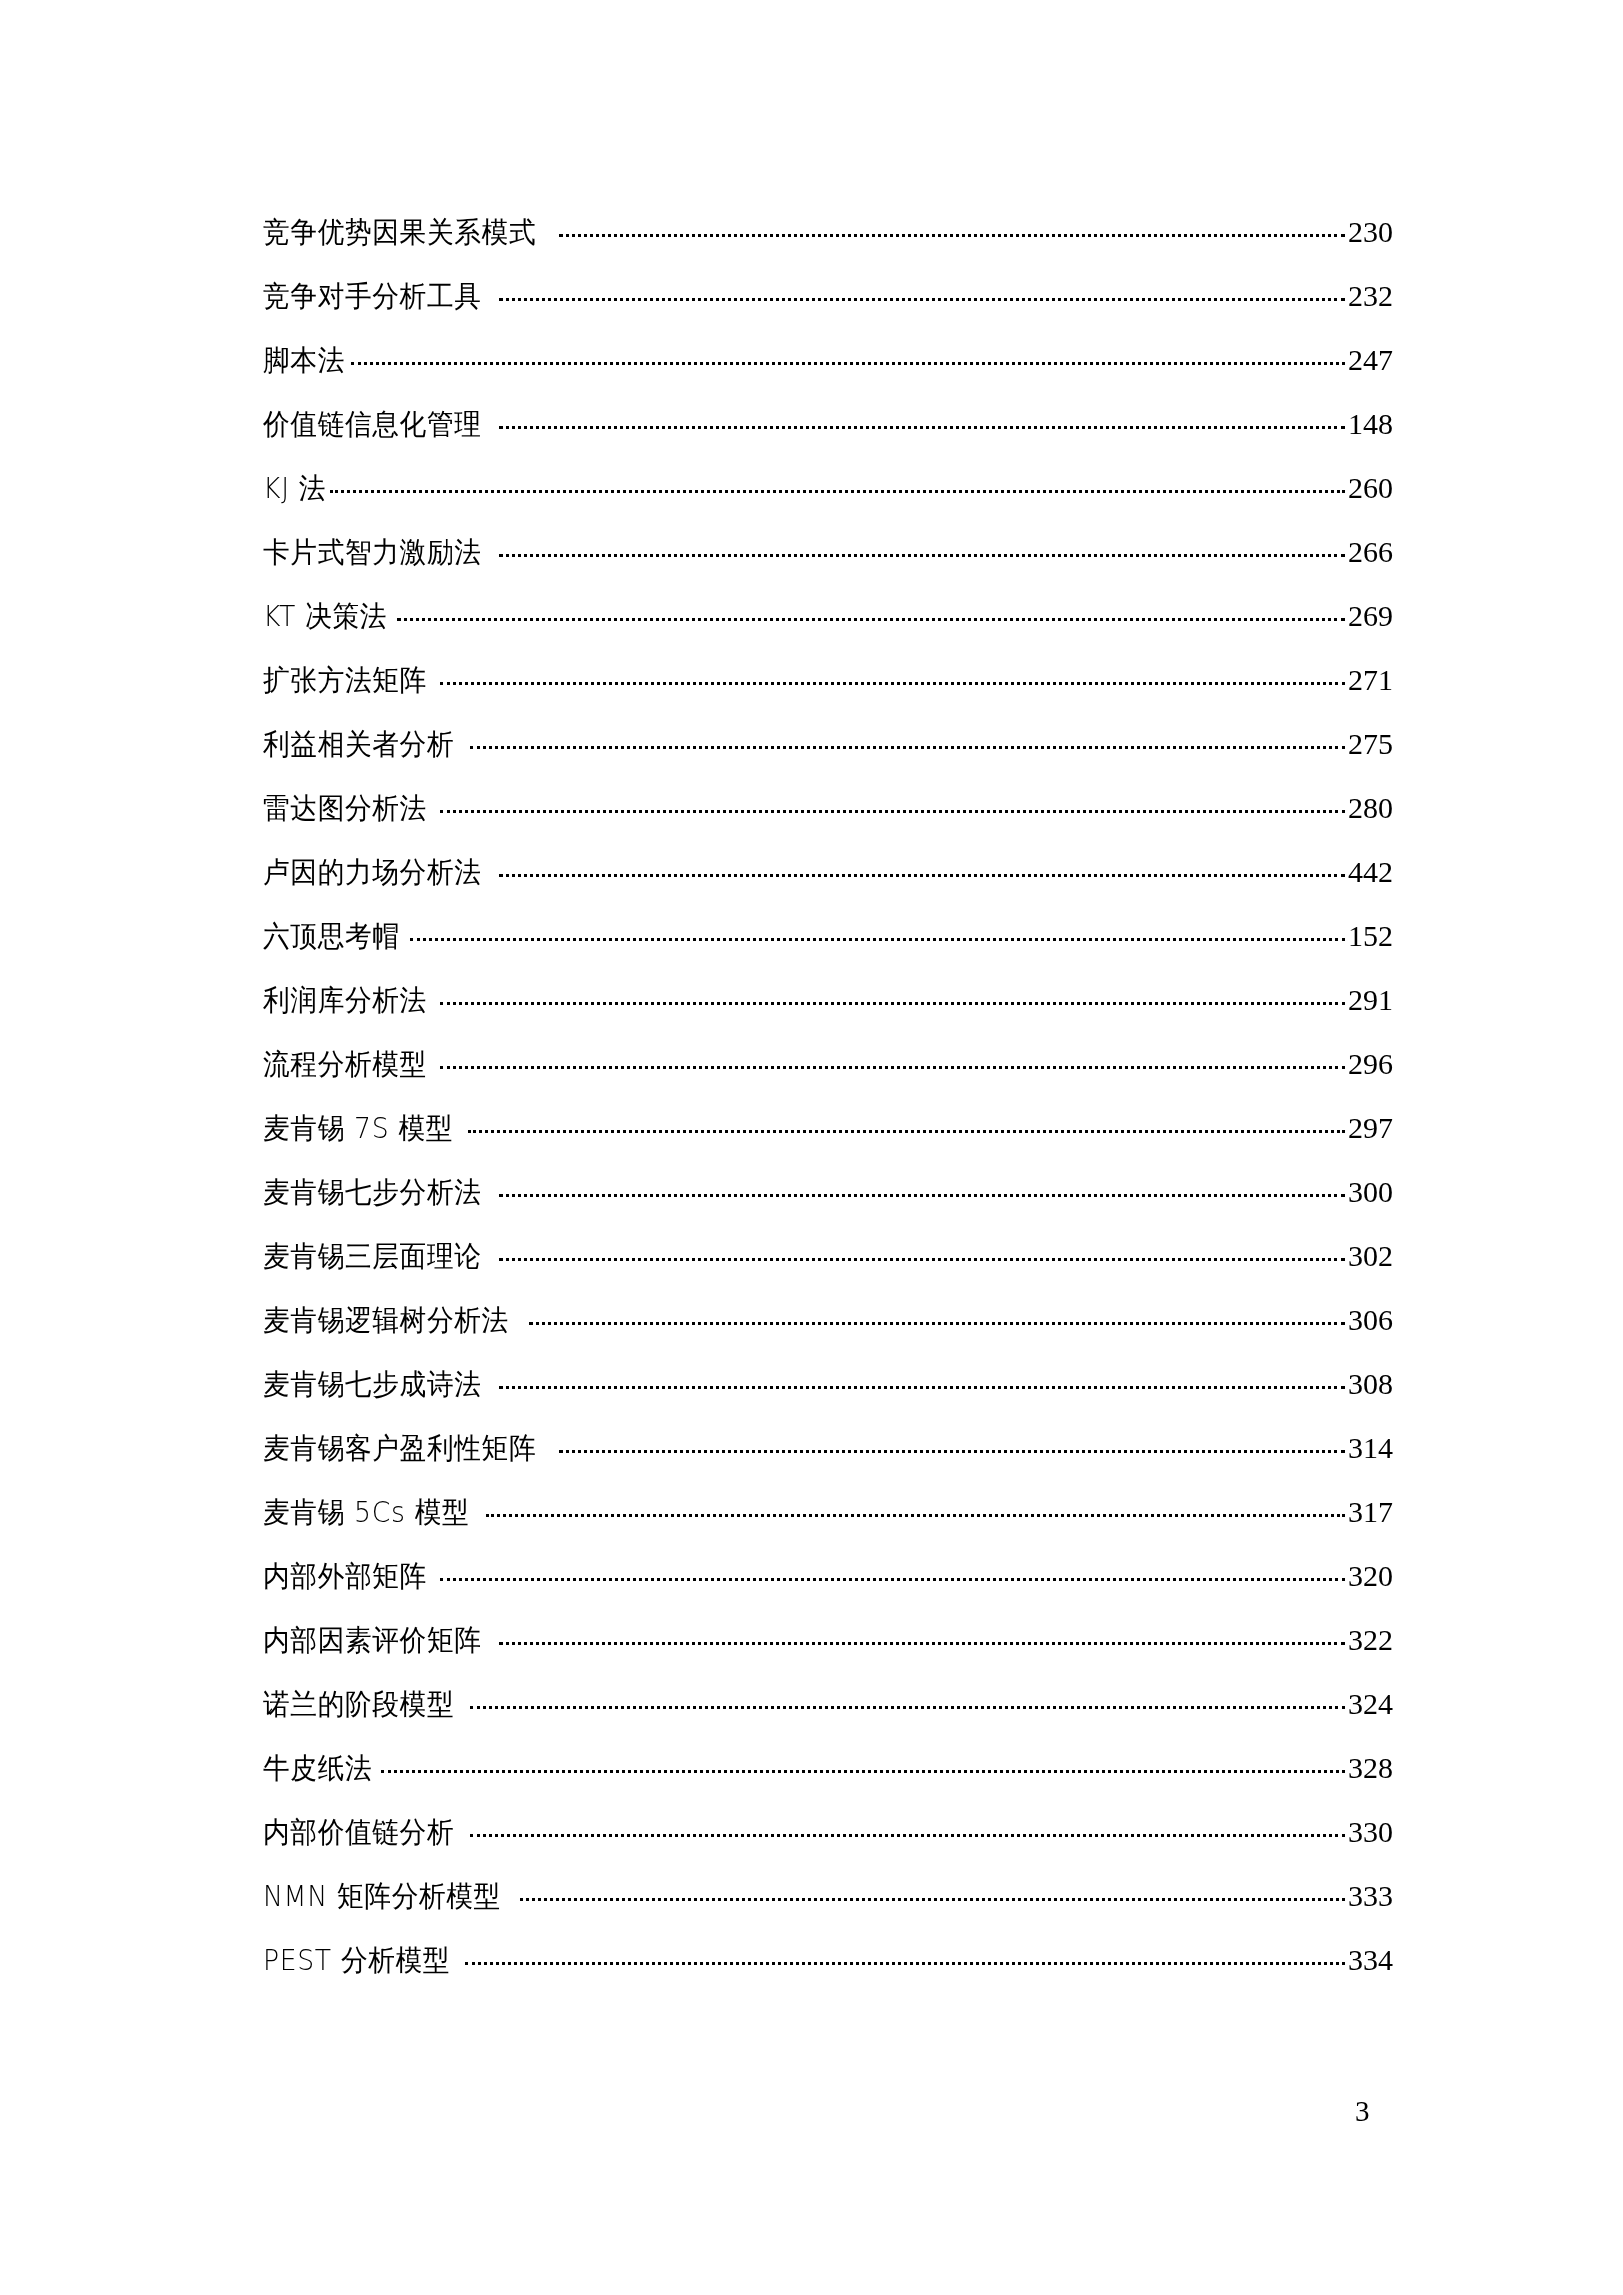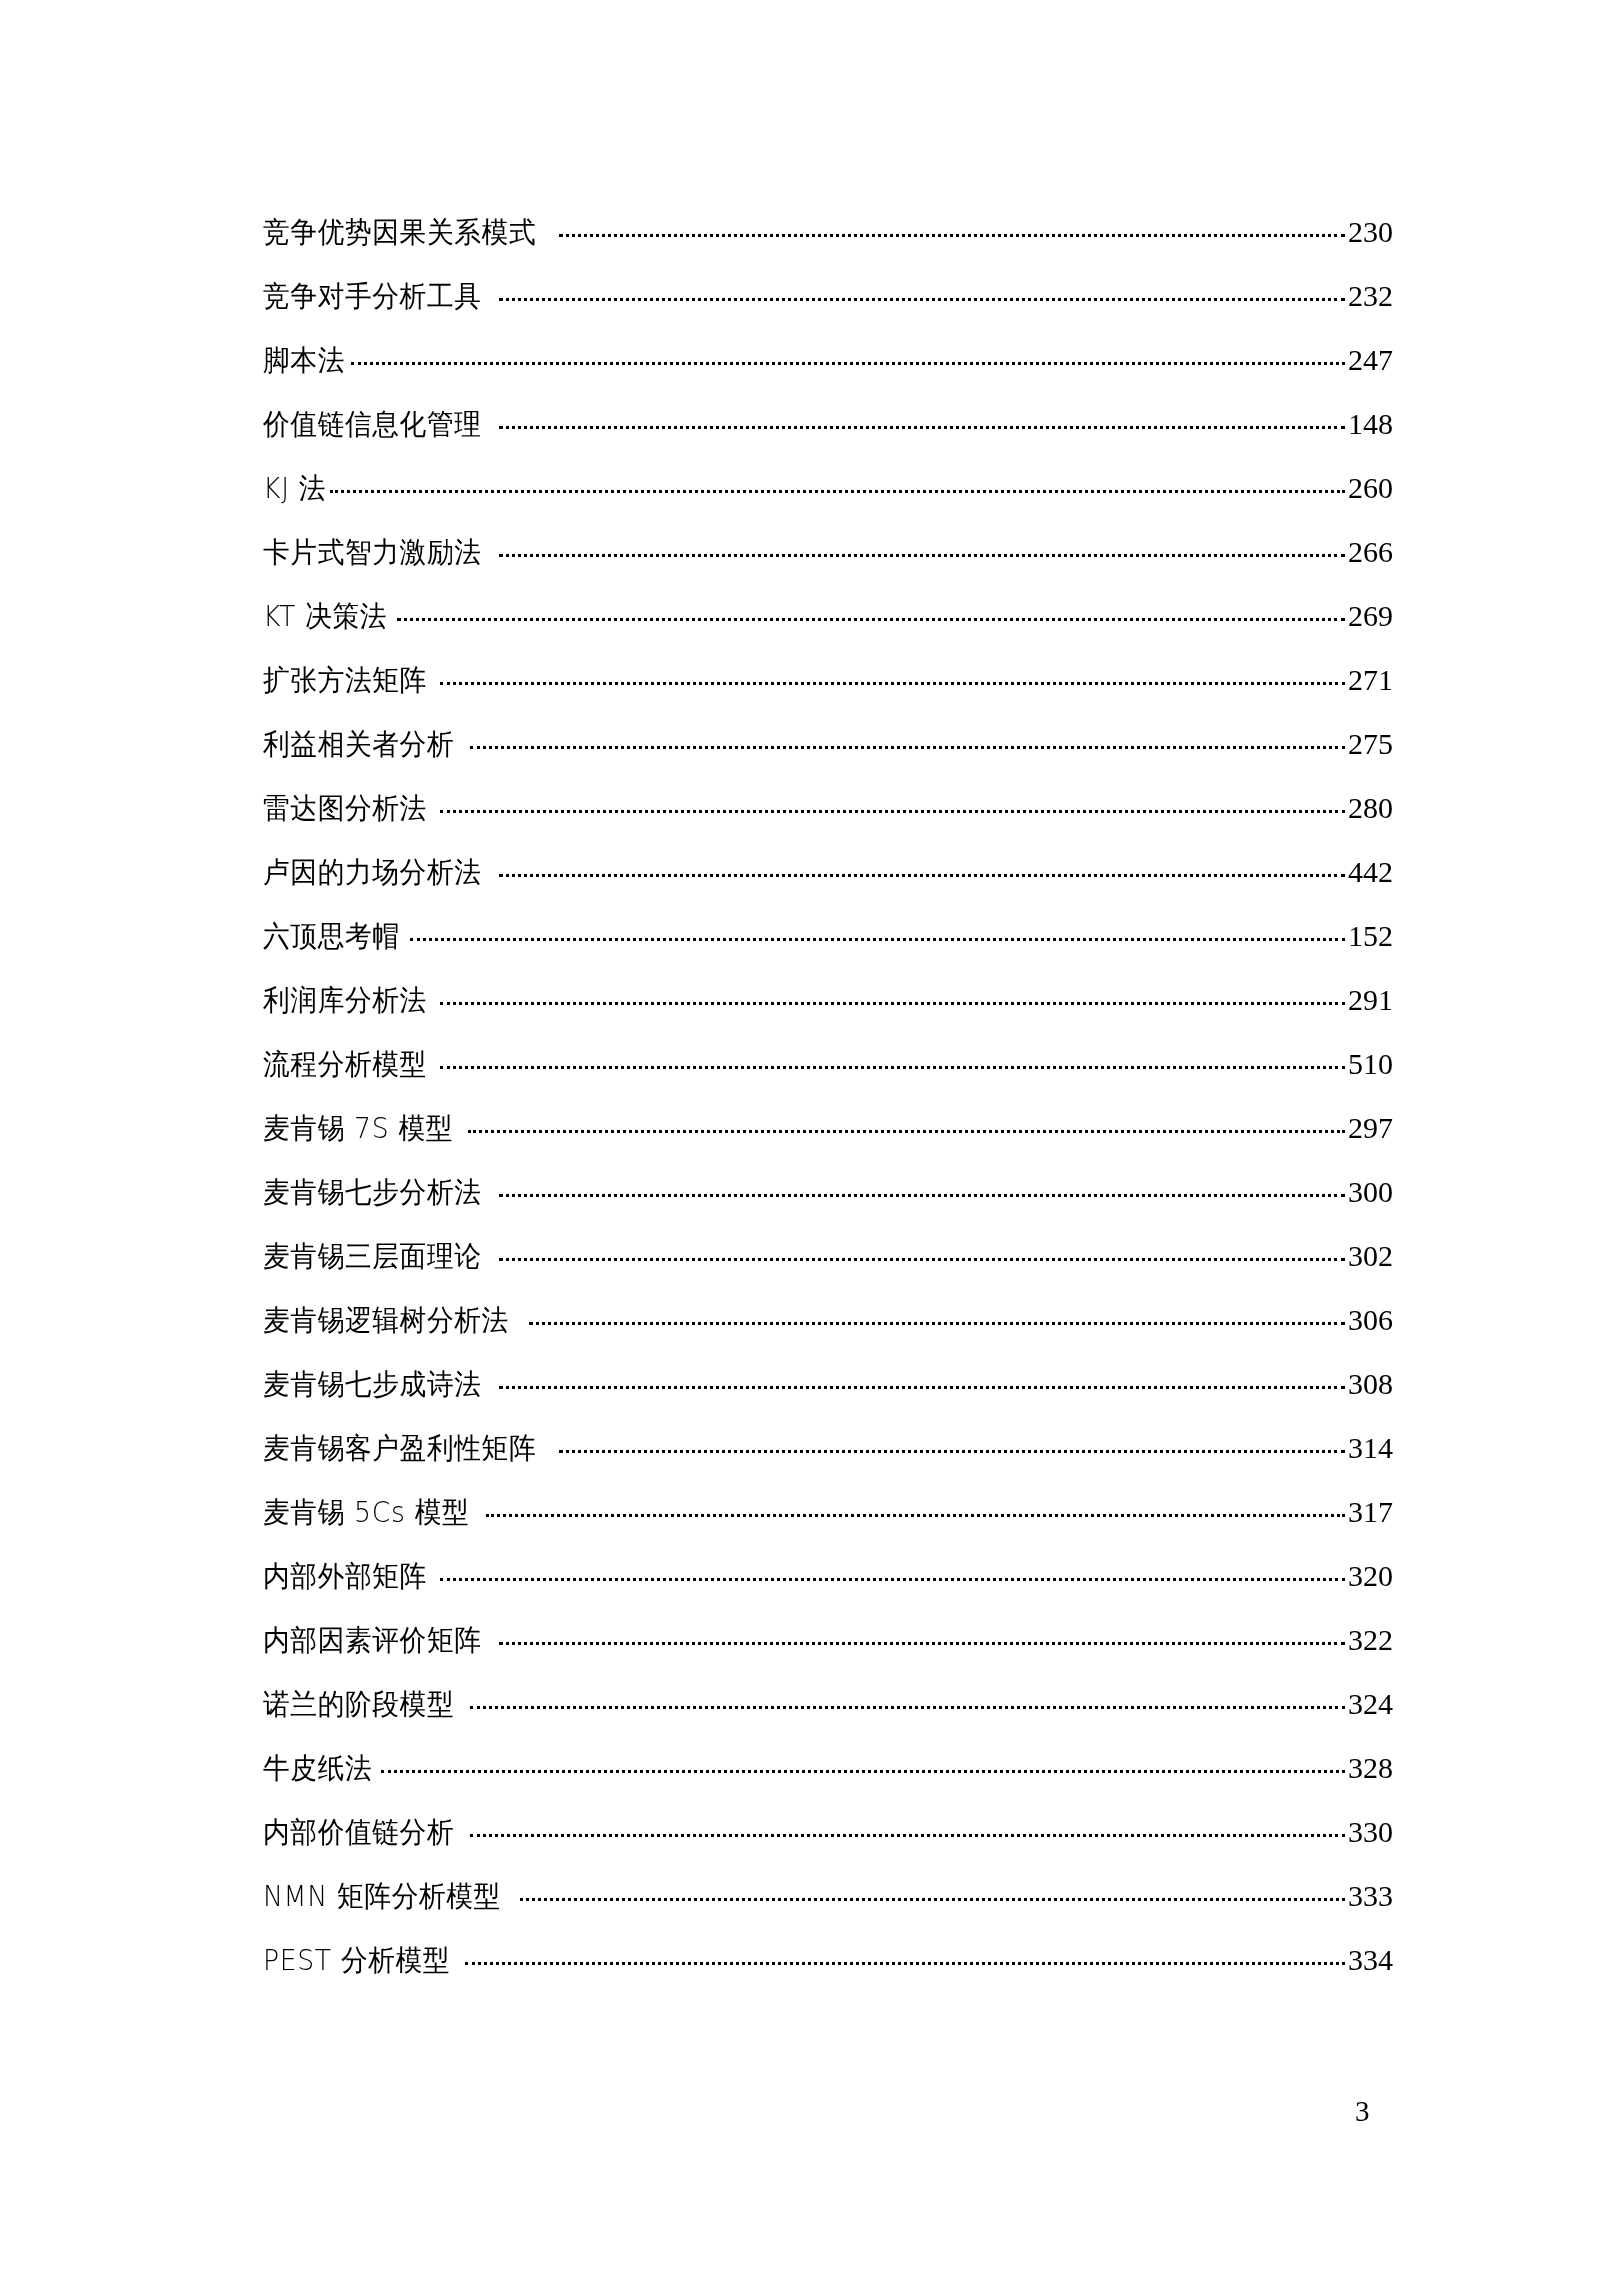--- a/index.html
+++ b/index.html
@@ -141,21 +141,21 @@
         <span class="toc-page">152</span>
       </li>
       <li class="toc-row">
         <span class="toc-title">利润库分析法</span>
         <span class="toc-leader"></span>
         <span class="toc-page">291</span>
       </li>
       <li class="toc-row">
         <span class="toc-title">流程分析模型</span>
         <span class="toc-leader"></span>
-        <span class="toc-page">510</span>
+        <span class="toc-page">296</span>
       </li>
       <li class="toc-row">
         <span class="toc-title">麦肯锡 7S 模型</span>
         <span class="toc-leader"></span>
         <span class="toc-page">297</span>
       </li>
       <li class="toc-row">
         <span class="toc-title">麦肯锡七步分析法</span>
         <span class="toc-leader"></span>
         <span class="toc-page">300</span>

